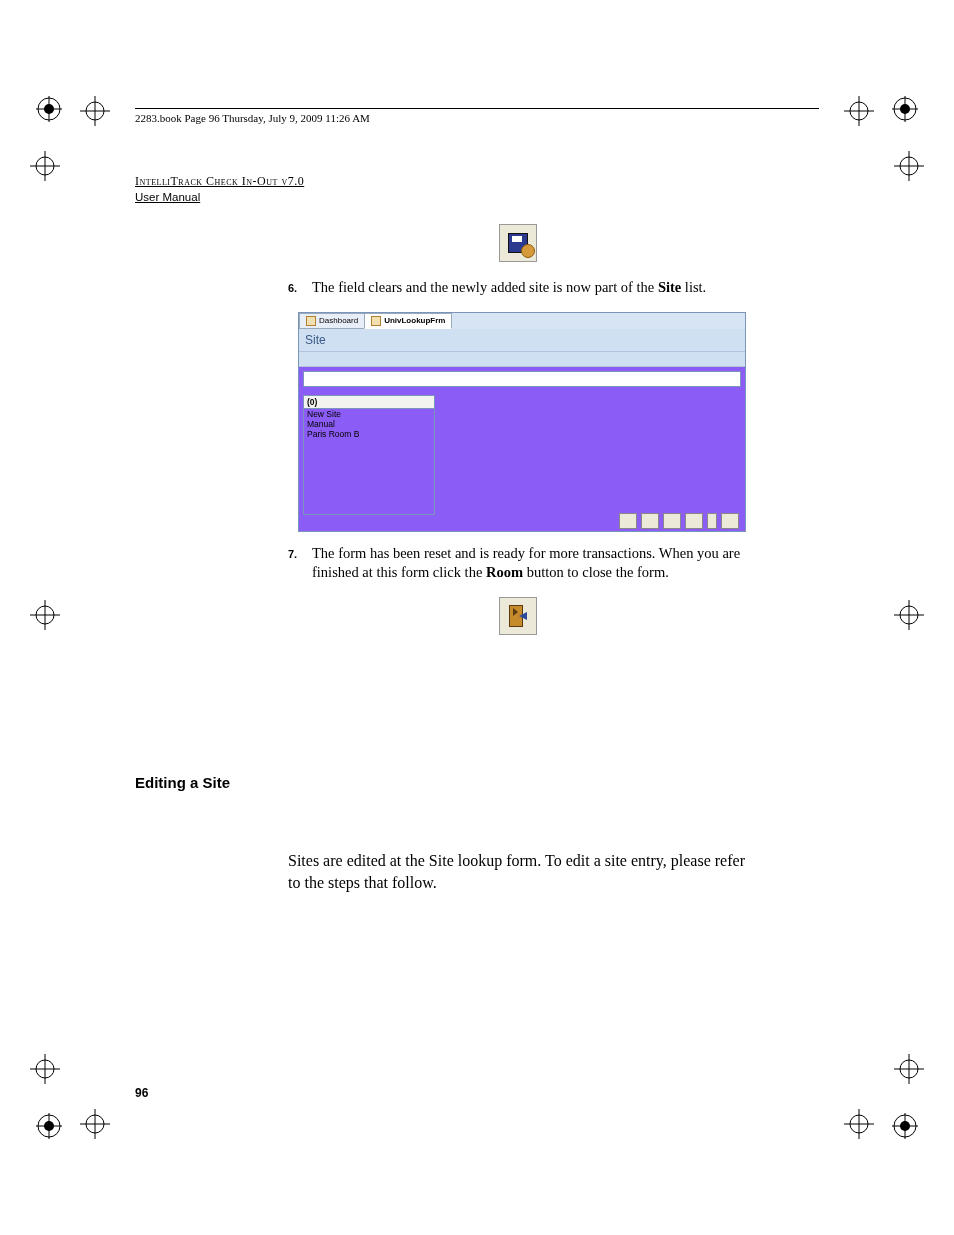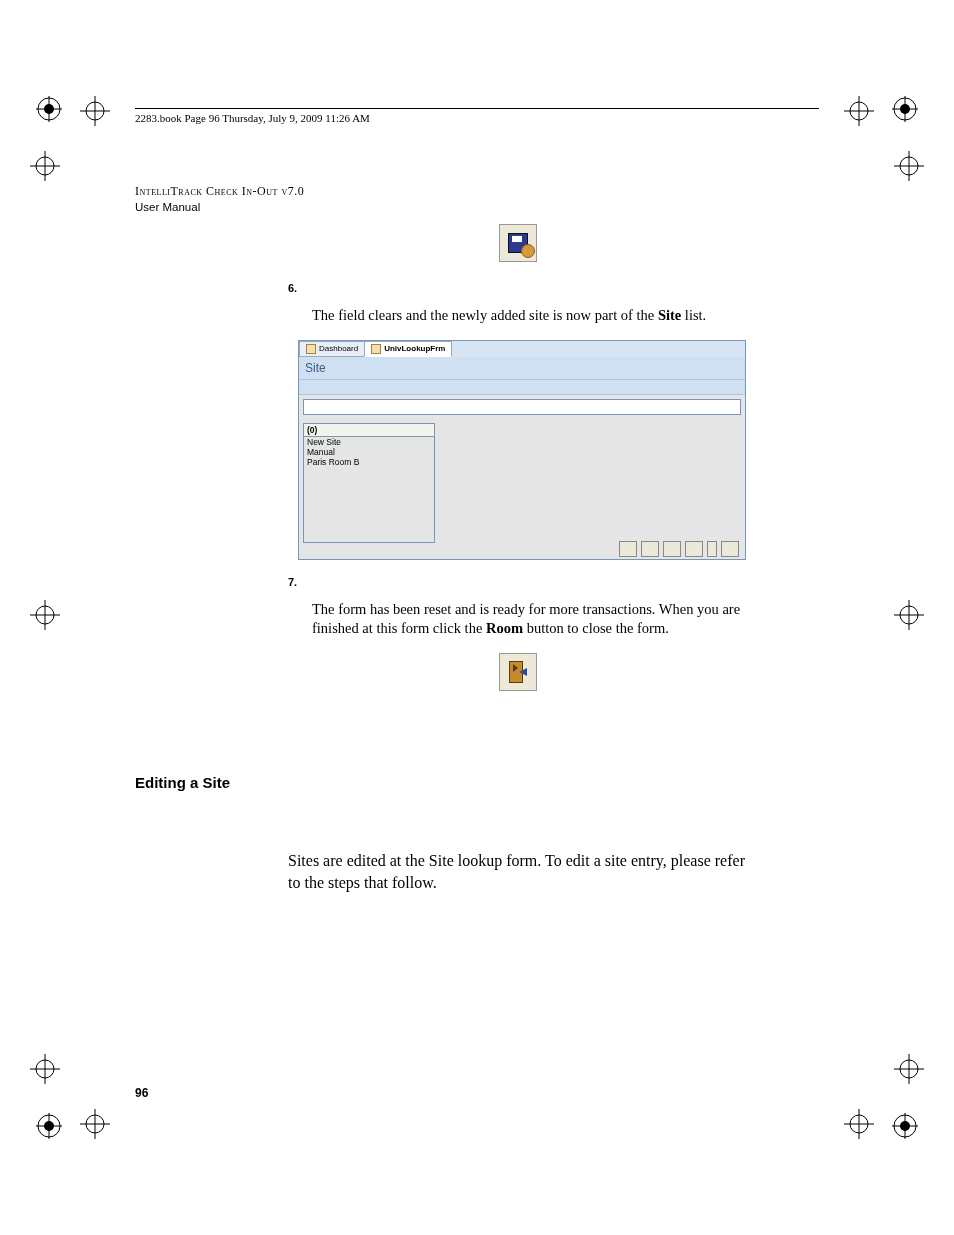--- a/index.html
+++ b/index.html
@@ -25,22 +25,23 @@
   .header-text {
     position: absolute;
     left: 135px;
     top: 112px;
     font-size: 11px;
   }
 
   .doc-header {
     position: absolute;
     left: 135px;
-    top: 184px;
+    top: 174px;
     font-size: 12px;
+    text-decoration: underline;
   }
   .doc-header .line1 { font-variant: small-caps; letter-spacing: 0.5px; }
   .doc-header .line2 { font-family: Arial, Helvetica, sans-serif; font-size: 11.5px; margin-top: 2px; }
 
   .content {
     position: absolute;
     left: 288px;
     top: 224px;
     width: 460px;
   }
@@ -90,28 +91,28 @@
     left: 10px; top: 7px;
     width: 0; height: 0;
     border-top: 4px solid transparent;
     border-bottom: 4px solid transparent;
     border-right: 8px solid #2a4a9a;
   }
 
   ol.steps { list-style: none; padding: 0; margin: 0; }
   ol.steps > li { display: flex; margin: 0 0 14px 0; font-size: 14.5px; line-height: 1.35; }
   ol.steps .num { font-family: Arial, Helvetica, sans-serif; font-weight: bold; font-size: 11px; width: 24px; flex: none; padding-top: 3px; }
-  ol.steps .txt { flex: 1; margin-top: 28px; }
+  ol.steps .txt { flex: 1; }
 
   .screenshot {
     margin: 10px 0 12px 10px;
     width: 446px;
     height: 218px;
     border: 1px solid #7a95b9;
-    background: #e5e5e5;
+    background: #8b5cf6;
     position: relative;
     font-family: Tahoma, Arial, sans-serif;
   }
   .tabs { display: flex; background: #d6e4f4; font-size: 8px; }
   .tab { padding: 2px 6px; border: 1px solid #9ab; background: #e8eef8; margin-right: -1px; display:flex; align-items:center; gap:3px;}
   .tab.active { background: #fff; border-bottom-color: #fff; font-weight: bold; }
   .tab-ico { width:8px;height:8px;border:1px solid #b08030;background:#f3e0b0;}
   .form-title-bar { background: #cfe0f2; padding: 4px 6px; font-size: 12px; color: #3a5a88; border-bottom: 1px solid #b0c4de;}
   .form-blank { height: 14px; background: #cfe0f2; border-bottom:1px solid #b0c4de;}
   .form-input { margin: 4px; height: 14px; border: 1px solid #7a95b9; background: #fff; }

